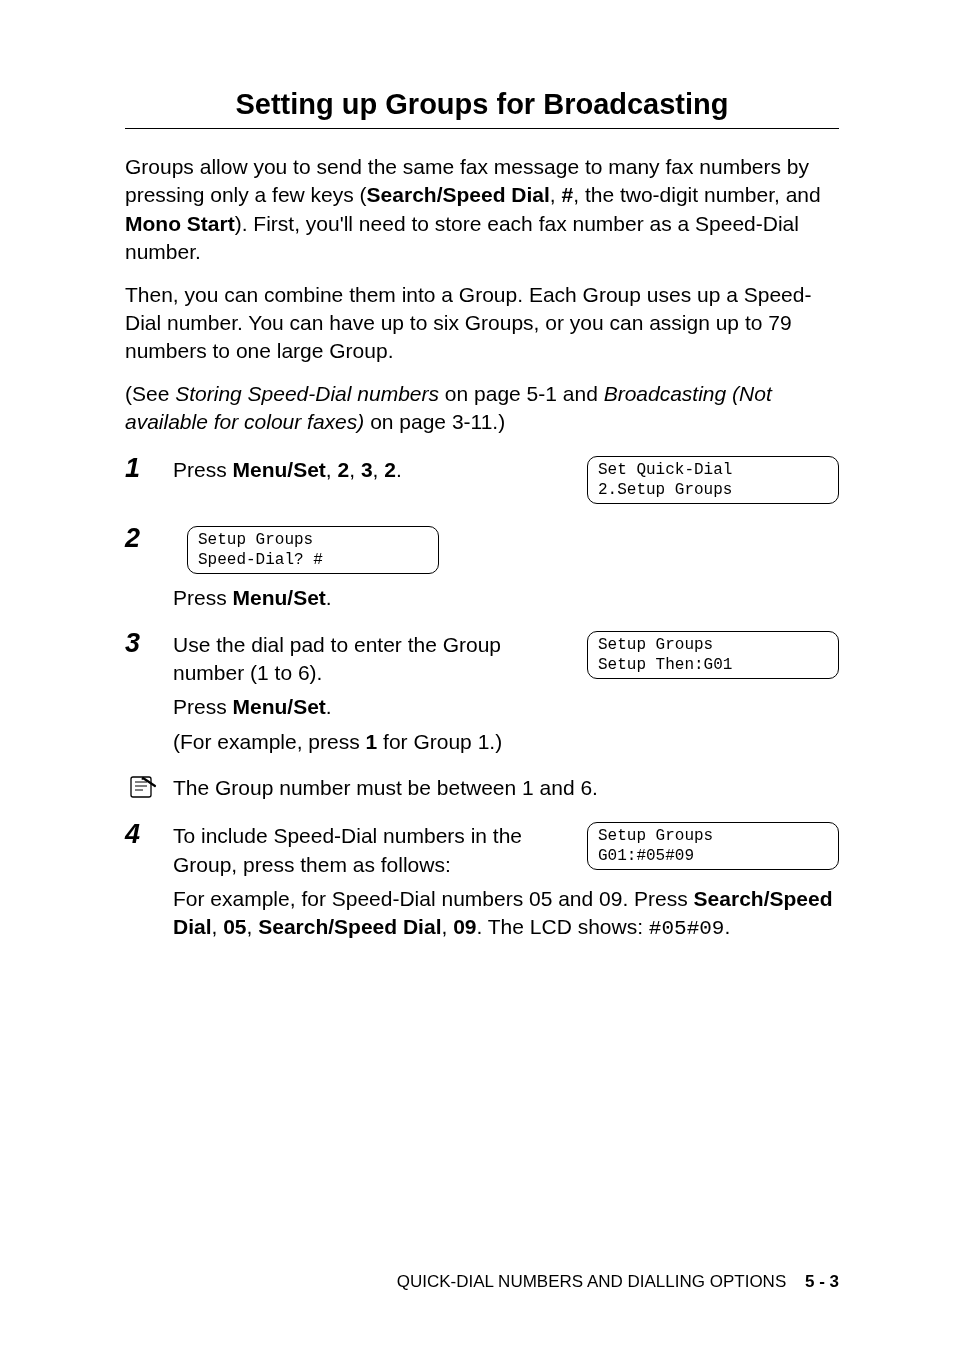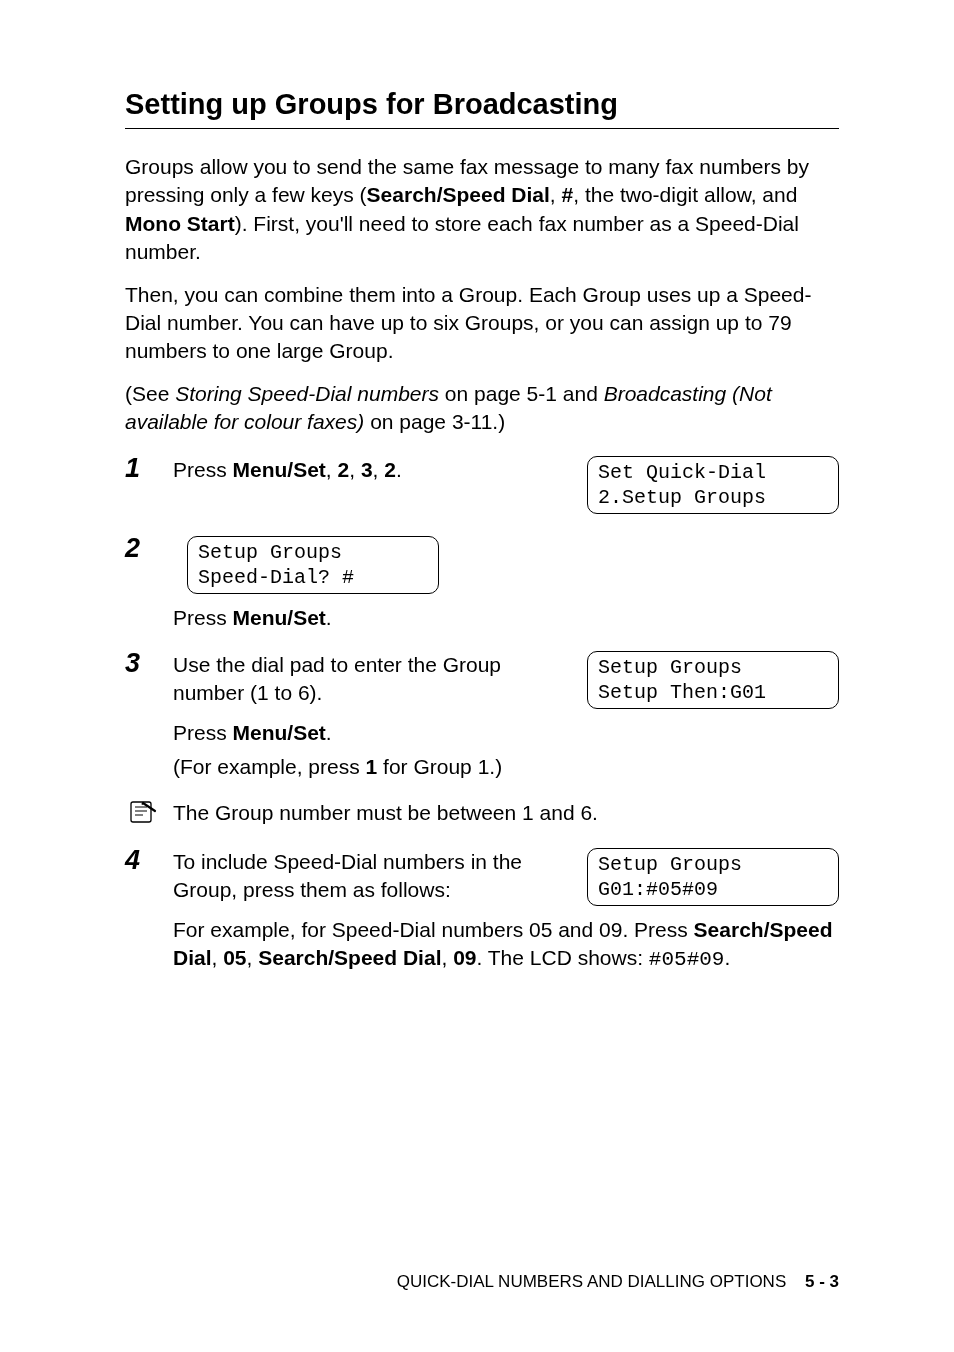--- a/index.html
+++ b/index.html
@@ -16,20 +16,21 @@
       color: #000;
       font-size: 21px;
       line-height: 1.35;
     }
     .heading {
       font-size: 29px;
       font-weight: bold;
       padding-bottom: 4px;
       border-bottom: 1px solid #000;
       margin-bottom: 24px;
+      text-align: center;
     }
     .para {
       margin-bottom: 14px;
     }
     .para .bold {
       font-weight: bold;
     }
     .italic {
       font-style: italic;
     }
@@ -57,21 +58,21 @@
       flex: 1;
     }
     .step-body p {
       margin-bottom: 6px;
     }
     .lcd-box {
       border: 1.5px solid #000;
       border-radius: 10px;
       padding: 3px 10px 3px 10px;
       font-family: "Courier New", Courier, monospace;
-      font-size: 20px;
+      font-size: 16px;
       line-height: 1.25;
       white-space: pre;
       width: 252px;
       margin-left: auto;
       margin-bottom: 10px;
     }
     .lcd-col {
       flex-shrink: 0;
       width: 252px;
       margin-left: 14px;
@@ -112,21 +113,21 @@
       font-weight: bold;
       margin-left: 14px;
     }
   </style>
 </head>
 <body>
 
 <h1 class="heading">Setting up Groups for Broadcasting</h1>
 
 <p class="para">
-  <span>Groups allow you to send the same fax message to many fax numbers by pressing only a few keys (</span><span class="bold">Search/Speed Dial</span><span>, </span><span class="bold">#</span><span>, the two-digit allow, and </span><span class="bold">Mono Start</span><span>). First, you'll need to store each fax number as a Speed-Dial number.</span>
+  <span>Groups allow you to send the same fax message to many fax numbers by pressing only a few keys (</span><span class="bold">Search/Speed Dial</span><span>, </span><span class="bold">#</span><span>, the two-digit number, and </span><span class="bold">Mono Start</span><span>). First, you'll need to store each fax number as a Speed-Dial number.</span>
 </p>
 
 <p class="para">Then, you can combine them into a Group. Each Group uses up a Speed-Dial number. You can have up to six Groups, or you can assign up to 79 numbers to one large Group.</p>
 
 <p class="para">
   <span>(See </span><span class="italic">Storing Speed-Dial numbers</span><span> on page 5-1 and </span><span class="italic">Broadcasting (Not available for colour faxes)</span><span> on page 3-11.)</span>
 </p>
 
 <div class="steps">
 

